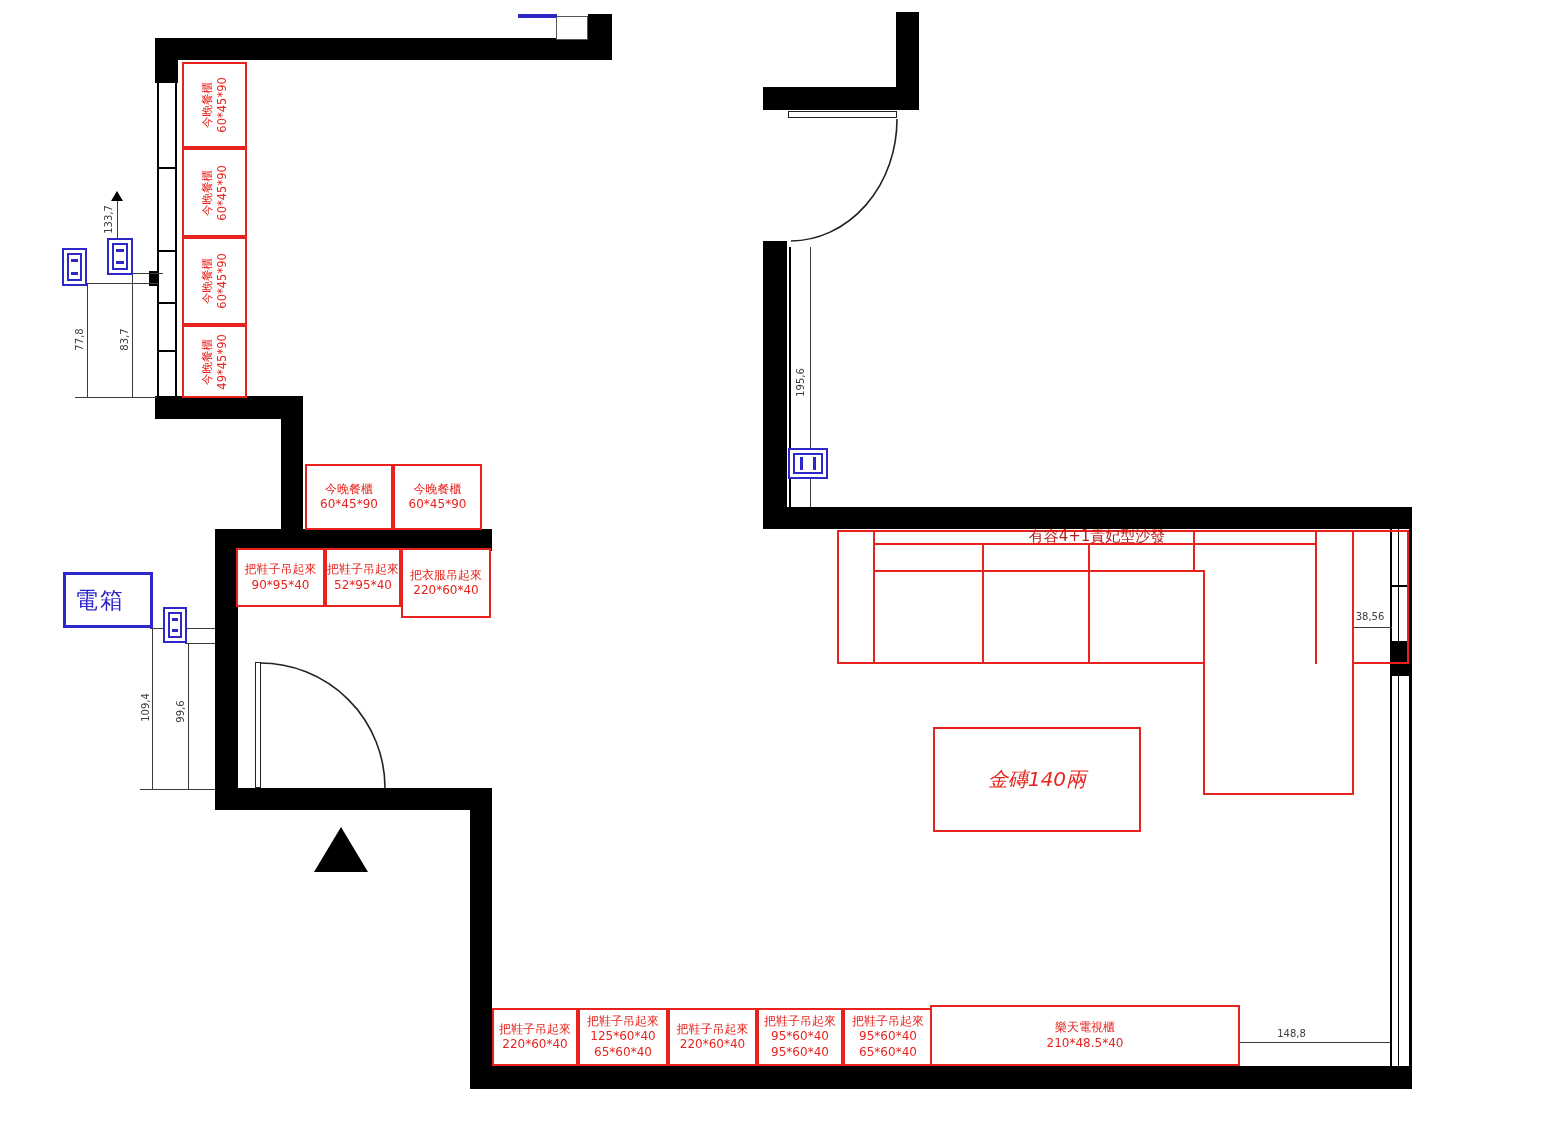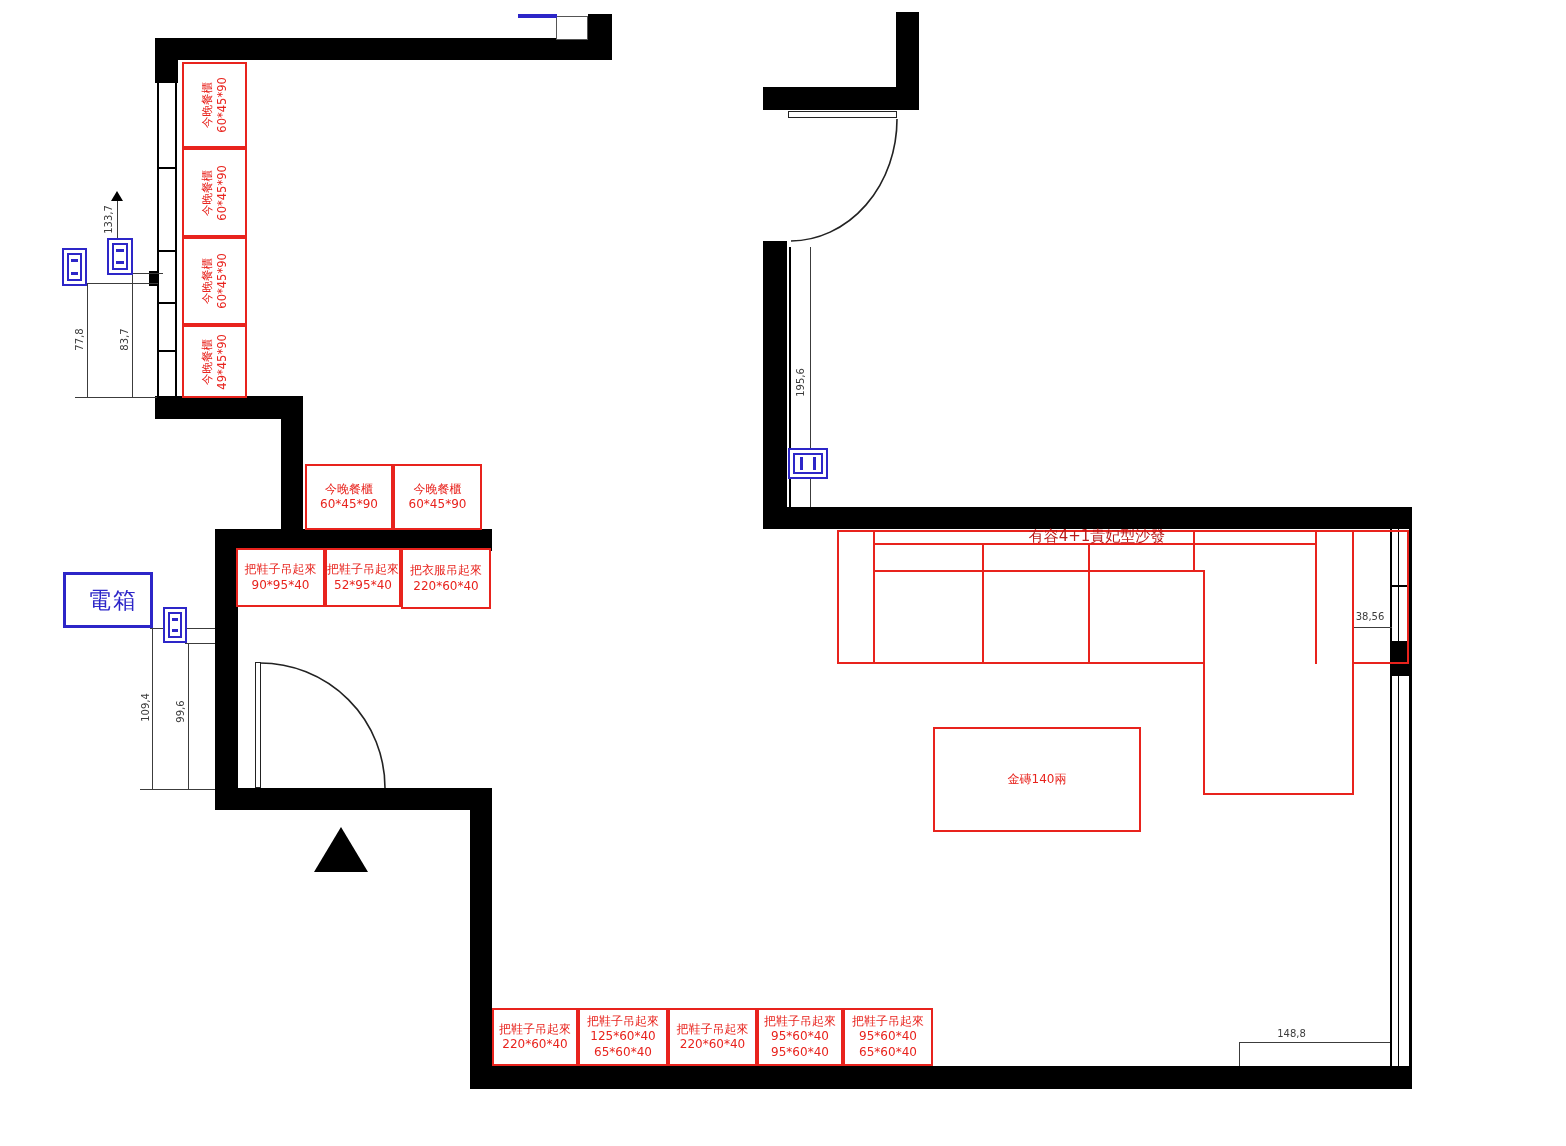--- a/index.html
+++ b/index.html
@@ -20,26 +20,26 @@
   .outlet{position:absolute;border:2px solid #2d26c8;background:#fff;box-sizing:border-box;}
   .outlet .in{position:absolute;left:3px;right:3px;top:3px;bottom:3px;border:2px solid #2d26c8;}
   .outlet .bar{position:absolute;background:#2d26c8;}
   .outlet.vert .bar{height:3px;left:7px;right:7px;}
   .outlet.vert .bar.b1{top:9px;} .outlet.vert .bar.b2{bottom:9px;}
   .outlet.horz .bar{width:3px;top:7px;bottom:7px;}
   .outlet.horz .bar.b1{left:10px;} .outlet.horz .bar.b2{right:10px;}
   .leaf{position:absolute;background:#fff;border:1.5px solid #222;box-sizing:border-box;}
   .arcsvg{position:absolute;overflow:visible;}
   .ebox{position:absolute;border:3px solid #2d26c8;background:#fff;box-sizing:border-box;
-        display:flex;align-items:center;color:#2d26c8;font-size:23px;padding-left:22px;letter-spacing:2px;}
+        display:flex;align-items:center;color:#2d26c8;font-size:23px;padding-left:9px;letter-spacing:2px;}
   .tri{position:absolute;width:0;height:0;border-left:27px solid transparent;
        border-right:27px solid transparent;border-bottom:45px solid #000;}
   .nichebox{position:absolute;border:1.5px solid #555;background:#fff;box-sizing:border-box;}
   .goldbox{position:absolute;border:2.5px solid #e8231d;background:#fff;color:#e8231d;
-           display:flex;align-items:center;justify-content:center;font-size:12px;}
+           display:flex;align-items:center;justify-content:center;font-size:20px;font-style:italic;}
   .sofalabel{position:absolute;color:#b91c1c;font-size:15px;text-align:center;white-space:nowrap;z-index:6;}
 </style>
 </head>
 <body>
 
 <div class="canvas">
 
   <div class="wall" style="left:155px;top:38px;width:457px;height:22px;"></div>
   <div class="wall" style="left:588px;top:14px;width:24px;height:26px;"></div>
   <div class="wall" style="left:155px;top:38px;width:23px;height:45px;"></div>
@@ -185,21 +185,21 @@
   </div>
 
   <div class="redbox small" style="left:236px;top:548px;width:89px;height:59px;">
     <div>把鞋子吊起來</div>
       <div>90*95*40</div>
   </div>
   <div class="redbox small" style="left:325px;top:548px;width:76px;height:59px;">
     <div>把鞋子吊起來</div>
       <div>52*95*40</div>
   </div>
-  <div class="redbox small" style="left:401px;top:548px;width:90px;height:61px;">
+  <div class="redbox small" style="left:401px;top:548px;width:90px;height:70px;">
     <div>把衣服吊起來</div>
       <div>220*60*40</div>
   </div>
 
   <div class="redline" style="left:837px;top:530px;width:571px;height:2px;"></div>
   <div class="redline" style="left:837px;top:662px;width:368px;height:2px;"></div>
   <div class="redline" style="left:1352px;top:662px;width:57px;height:2px;"></div>
   <div class="redline" style="left:837px;top:530px;width:2px;height:134px;"></div>
   <div class="redline" style="left:1407px;top:530px;width:2px;height:134px;"></div>
   <div class="redline" style="left:873px;top:543px;width:444px;height:2px;"></div>
@@ -234,14 +234,18 @@
   <div class="redbox small" style="left:757px;top:1008px;width:86px;height:58px;">
     <div>把鞋子吊起來</div>
       <div>95*60*40</div>
       <div>95*60*40</div>
   </div>
   <div class="redbox small" style="left:843px;top:1008px;width:90px;height:58px;">
     <div>把鞋子吊起來</div>
       <div>95*60*40</div>
       <div>65*60*40</div>
   </div>
+  <div class="redbox" style="left:930px;top:1005px;width:310px;height:61px;">
+    <div>樂天電視櫃</div>
+      <div>210*48.5*40</div>
+  </div>
 
 </div>
 
 </body></html>

